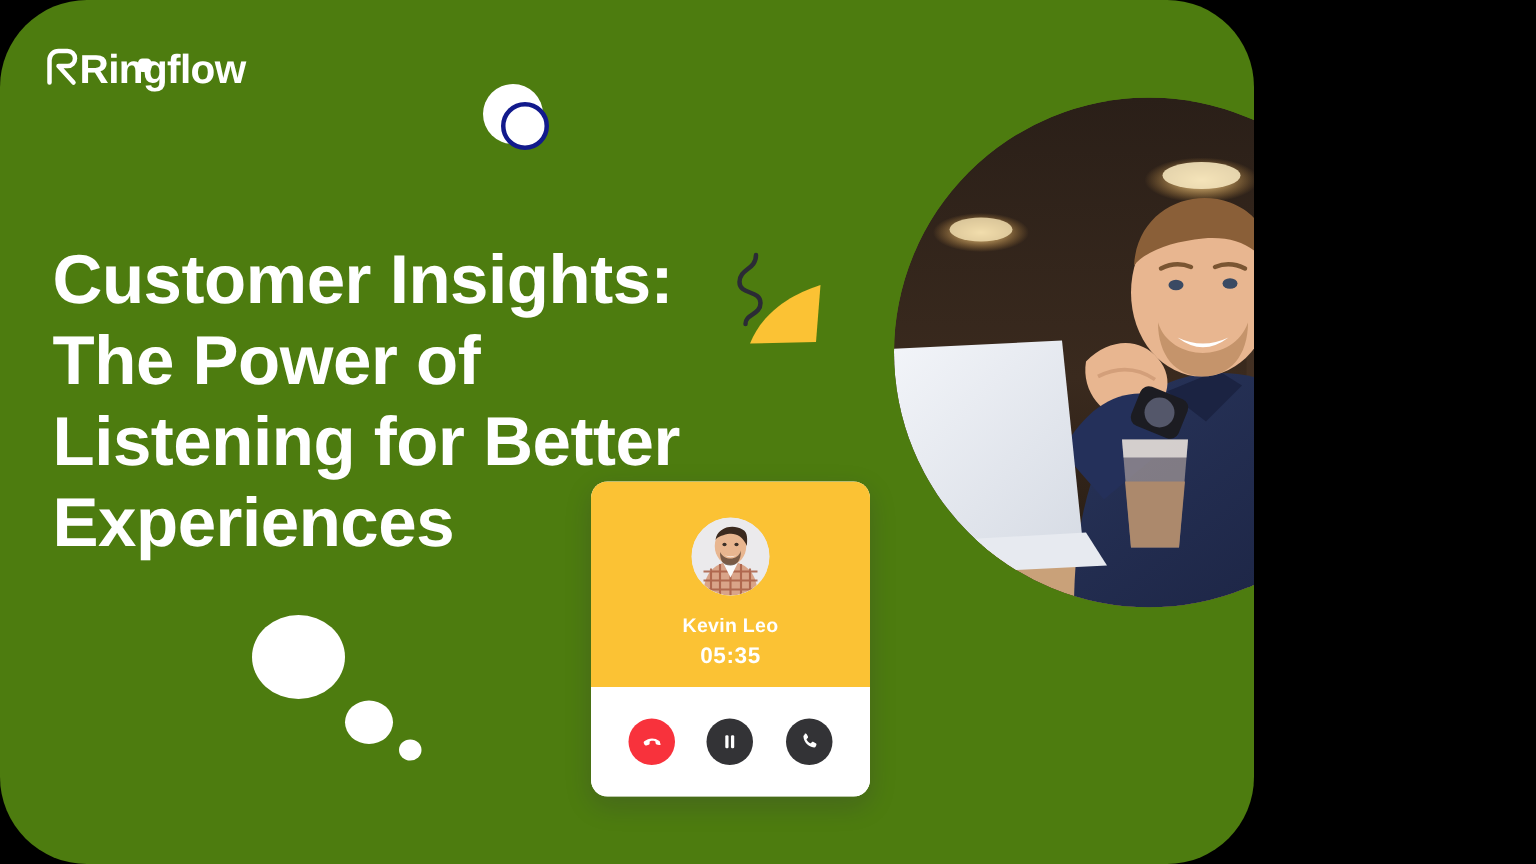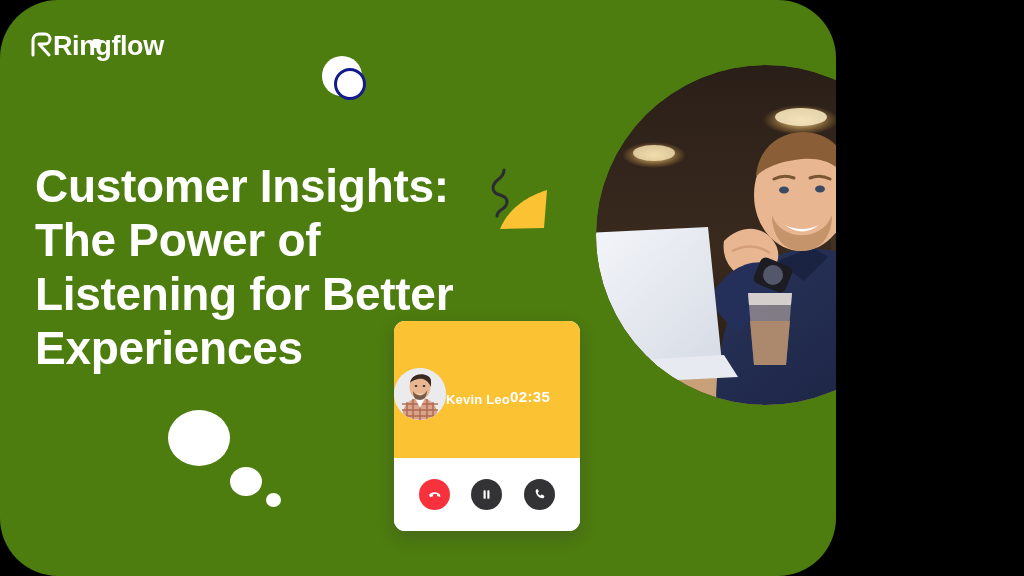--- a/index.html
+++ b/index.html
@@ -149,22 +149,23 @@
     height: 210px;
     border-radius: 11px;
     overflow: hidden;
     background: #ffffff;
     box-shadow: 0 6px 18px rgba(40, 10, 90, 0.18);
   }
   .call-top {
     height: 137px;
     background: #fbc234;
     display: flex;
+    flex-direction: column;
     align-items: center;
-    padding-top: 8px;
+    padding-top: 24px;
     box-sizing: border-box;
   }
   .call-avatar {
     width: 52px;
     height: 52px;
     border-radius: 50%;
     overflow: hidden;
     background: #e8e8ea;
   }
   .call-avatar svg { display: block; }
@@ -425,21 +426,21 @@
             <path d="M16 15 C17 7 27 4 34 8 C38 10 37 15 37 19
                      C34 12 29 10 24 11 C20 12 17 13 16 15 Z" fill="#3b2a1f"></path>
             <ellipse cx="22" cy="18" rx="1.4" ry="1.1" fill="#3a3028"></ellipse>
             <ellipse cx="30" cy="18" rx="1.4" ry="1.1" fill="#3a3028"></ellipse>
             <path d="M19 23 C22 29 31 29 33 22 C33 29 30 32 26 32 C21 32 19 29 19 23 Z" fill="#4a3526" opacity="0.7"></path>
             <path d="M22 25 q4 3 8 0 q-4 2 -8 0 Z" fill="#ffffff"></path>
           </g>
         </svg>
       </div>
       <div class="call-name">Kevin Leo</div>
-      <div class="call-timer">02:35</div>
+      <div class="call-timer">05:35</div>
     </div>
 
     <div class="call-actions">
       <button class="cbtn cbtn-end">
         <span>
           <svg width="15" height="15" viewBox="0 0 24 24">
             <g transform="rotate(133 12 12)">
               <path d="M7.4 3.2c.7-.3 1.5 0 1.9.7l1.3 2.4c.3.6.2 1.3-.3 1.8l-1 1c-.2.2-.3.5-.1.8
                        .8 1.6 2.1 2.9 3.7 3.7.3.2.6.1.8-.1l1-1c.5-.5 1.2-.6 1.8-.3l2.4 1.3
                        c.7.4 1 1.2.7 1.9l-.7 1.7c-.3.7-1 1.1-1.8 1C11 17.4 6.6 13 5.8 6.7

